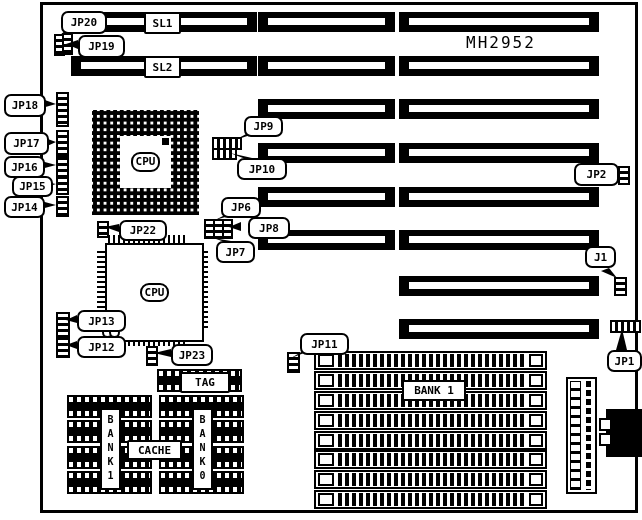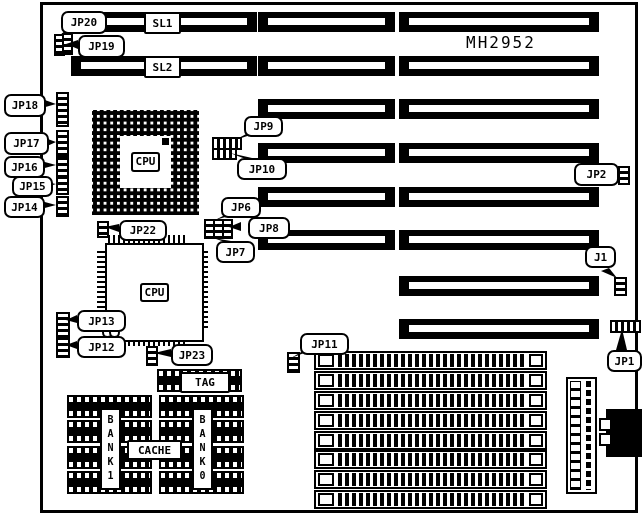--- a/index.html
+++ b/index.html
@@ -23,21 +23,21 @@
   .jv,.jh{position:absolute;border:2px solid #000;z-index:3;}
   .jv{background:repeating-linear-gradient(180deg,#fff 0 3px,#000 3px 6px);}
   .jh{background:repeating-linear-gradient(90deg,#fff 0 3px,#000 3px 6px);}
   
   #pga{position:absolute;left:92px;top:110px;width:107px;height:105px;background:#000;z-index:2;
        background-image:radial-gradient(#fff 1.4px,rgba(0,0,0,0) 1.8px);
        background-size:6.7px 6.7px;background-position:3px 3px;}
   #pga-inner{position:absolute;left:28px;top:26px;width:51px;height:52px;background:#fff;
        display:flex;align-items:center;justify-content:center;}
   #pga-marker{position:absolute;right:2px;top:2px;width:7px;height:7px;background:#000;}
-  .chiplabel{border:2px solid #000;border-radius:3px;background:#fff;padding:1px 3px;
+  .chiplabel{border:2px solid #000;border-radius:9px;background:#fff;padding:1px 3px;
        font-weight:bold;font-size:11px;line-height:1.2;white-space:pre;}
   
   .leads-h{position:absolute;height:8px;z-index:2;
        background:repeating-linear-gradient(90deg,#000 0 2px,rgba(0,0,0,0) 2px 5px);}
   .leads-v{position:absolute;width:8px;z-index:2;
        background:repeating-linear-gradient(180deg,#000 0 2px,rgba(0,0,0,0) 2px 5px);}
   #qfp-body{position:absolute;left:105px;top:243px;width:95px;height:95px;background:#fff;
        border:2px solid #000;z-index:2;display:flex;align-items:center;justify-content:center;}
   .dot{position:absolute;width:7px;height:7px;border:2px solid #000;border-radius:50%;
        background:#fff;z-index:3;}
@@ -163,20 +163,21 @@
   <div class="simm" style="left:314px;top:470px;width:229px;height:15px">
       <div class="comb"></div>
       <div class="capL"></div>
       <div class="capR"></div>
     </div>
   <div class="simm" style="left:314px;top:490px;width:229px;height:15px">
       <div class="comb"></div>
       <div class="capL"></div>
       <div class="capR"></div>
     </div>
+  <div class="lbl" style="left:402px;top:380px;width:60px;height:17px">BANK 1</div>
 
   <div id="pwr">
     <div class="sq"></div>
     <div class="pins"></div>
   </div>
   <div id="kbd"></div>
   <div class="kbd-tab" style="left:599px;top:418px"></div>
   <div class="kbd-tab" style="left:599px;top:433px"></div>
 
   <div class="jv" style="left:54px;top:34px;width:7px;height:18px"></div>

